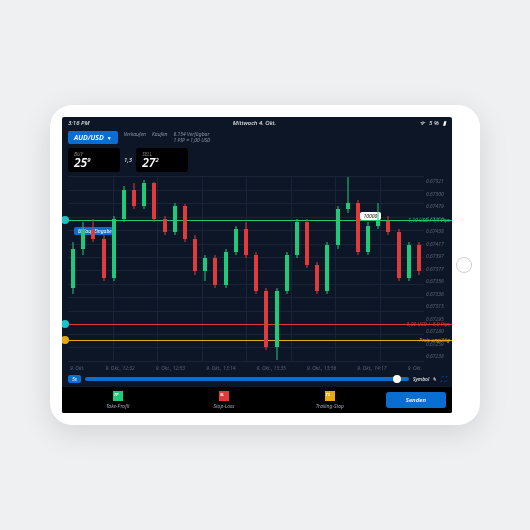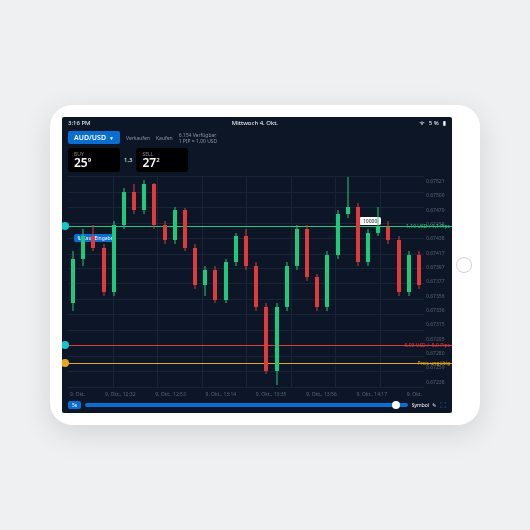--- a/index.html
+++ b/index.html
@@ -9,41 +9,42 @@
     display: flex; align-items: center; justify-content: center;
     font-family: -apple-system, system-ui, sans-serif;
   }
   .tablet {
     width: 430px; height: 320px;
     background: #fff;
     border-radius: 22px;
     padding: 12px 28px 12px 12px;
     box-shadow: 0 8px 30px rgba(0,0,0,0.12);
     position: relative;
+    font-style: italic;
   }
   .home-button {
     position: absolute; right: 8px; top: 50%; transform: translateY(-50%);
     width: 16px; height: 16px; border: 1.5px solid #d0d0d0; border-radius: 50%;
   }
   .screen {
     width: 100%; height: 100%;
     background: #0c1626;
     border-radius: 2px;
     display: flex; flex-direction: column;
     overflow: hidden;
     font-size: 6px;
     color: #8a94a6;
   }
   .status-bar {
     display: flex; justify-content: space-between; align-items: center;
     padding: 2px 6px; font-size: 6px; color: #fff;
   }
   .status-bar .right { display:flex; gap:4px; align-items:center; }
   .header-row {
-    display: flex; align-items: center; gap: 6px;
+    display: flex; align-items: flex-start; gap: 6px;
     padding: 2px 6px;
   }
   .pair-select {
     background: #0a6ed1; color: #fff; padding: 2px 6px;
     font-size: 7px; font-weight: 600; border-radius: 2px;
     display: flex; align-items: center; gap: 3px;
   }
   .pair-select .chev { font-size: 5px; }
   .tabs { display: flex; gap: 6px; font-size: 5px; color: #8a94a6; }
   .meta-info { font-size: 5px; color: #8a94a6; line-height:1.2; }
@@ -386,15 +387,36 @@
     <div class="timeframe-row">
       <div class="tf-btn">5s</div>
       <div class="scrub"></div>
       <div class="symbol-btn">
         <span>Symbol</span>
         <span>✎</span>
       </div>
       <span class="expand-ico">⛶</span>
     </div>
 
+    <div class="bottom-bar" id="bottom">
+        <div class="action">
+          <div class="flag" style="background: rgb(31, 201, 122);">
+            <span class="flag-label">TP</span>
+          </div>
+          <span>Take-Profit</span>
+        </div>
+        <div class="action">
+          <div class="flag" style="background: rgb(224, 59, 59);">
+            <span class="flag-label">SL</span>
+          </div>
+          <span>Stop-Loss</span>
+        </div>
+        <div class="action">
+          <div class="flag" style="background: rgb(230, 168, 23);">
+            <span class="flag-label">TS</span>
+          </div>
+          <span>Trailing-Stop</span>
+        </div>
+        <div class="send-btn">Senden</div>
+      </div>
 
   </div>
 </div>
 
 </body></html>

